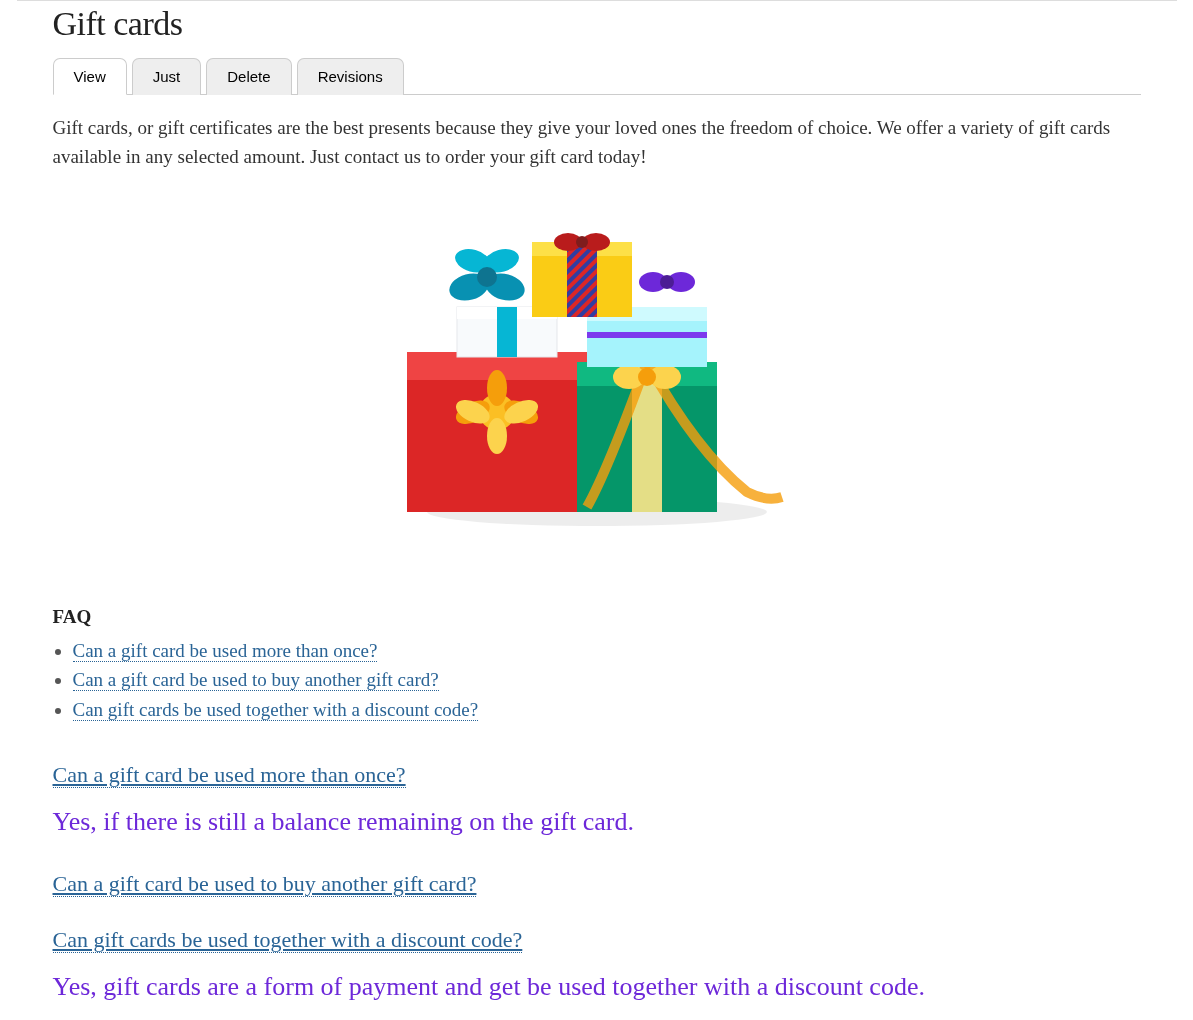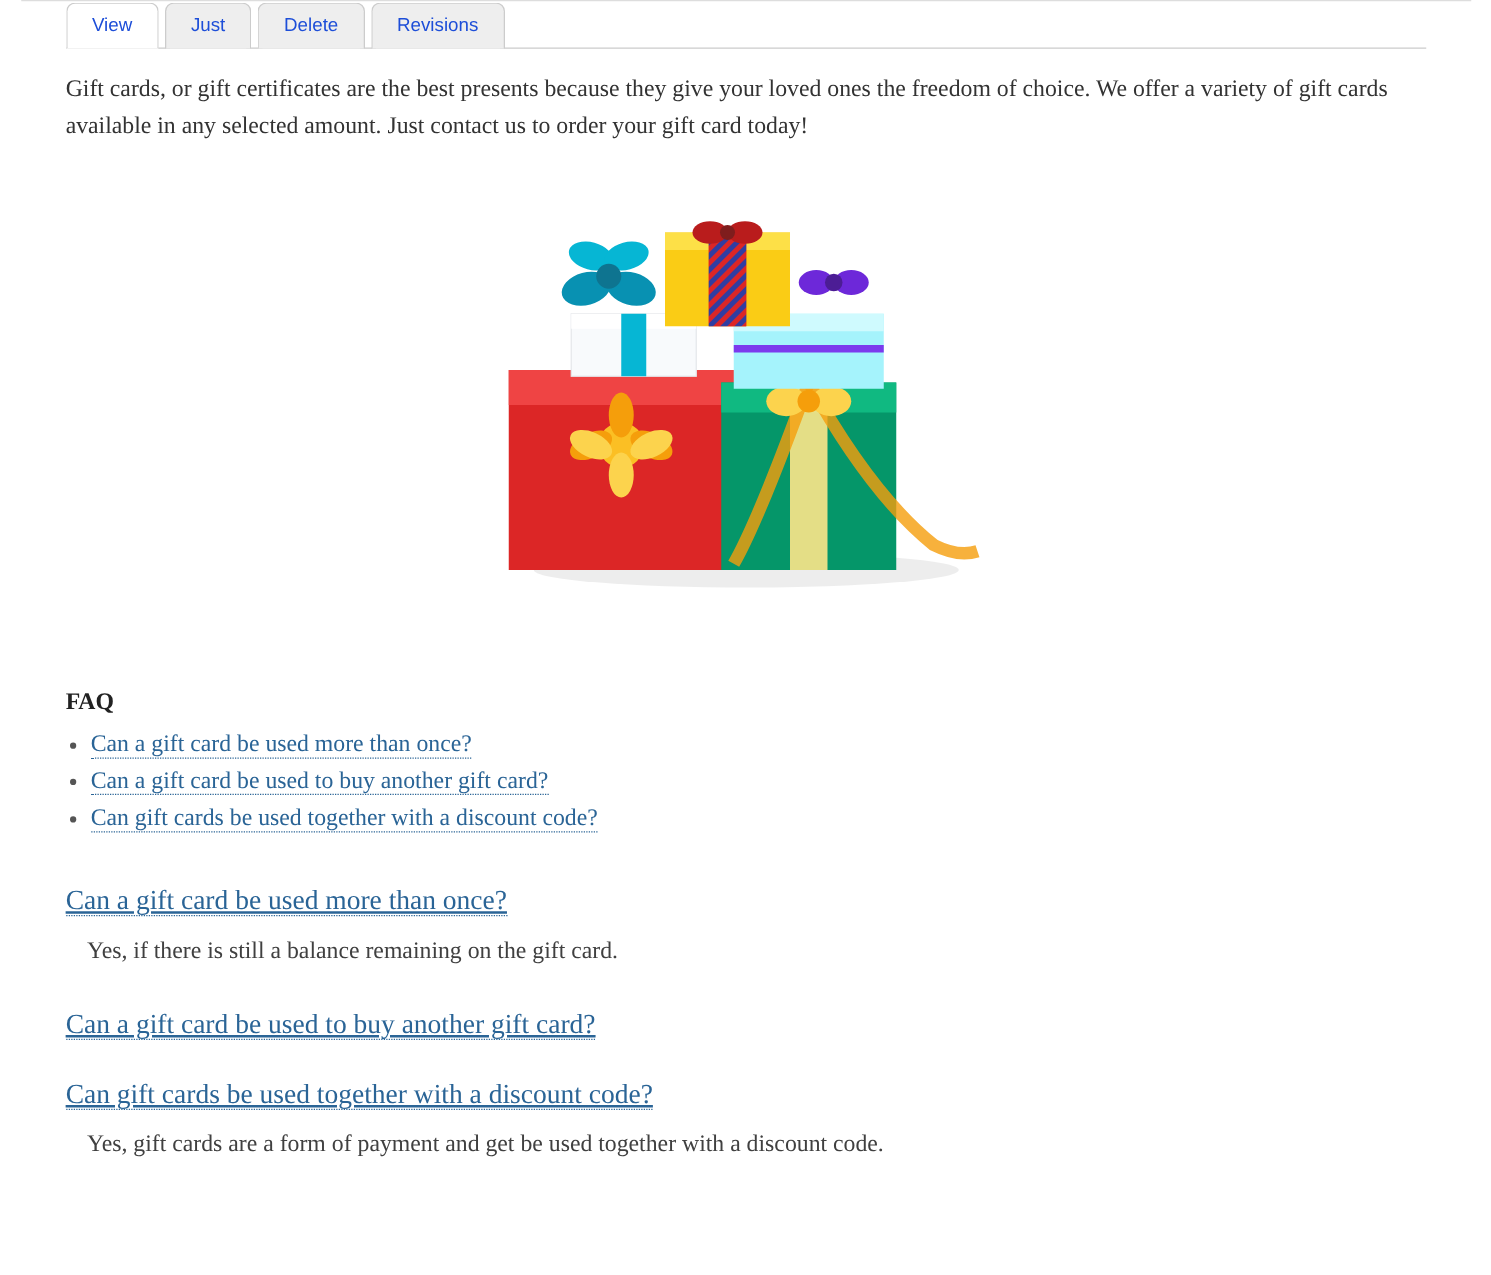--- a/index.html
+++ b/index.html
@@ -25,21 +25,21 @@
     .tabs {
       display: flex;
       gap: 5px;
       border-bottom: 1px solid #ccc;
       margin-bottom: 18px;
     }
     .tab {
       padding: 9px 20px;
       font-family: Arial, Helvetica, sans-serif;
       font-size: 15px;
-      color: #1d4ed8;
+      color: #000000;
       background: #eee;
       border: 1px solid #ccc;
       border-bottom: none;
       border-radius: 7px 7px 0 0;
       position: relative;
       top: 1px;
       cursor: pointer;
       text-align: center;
     }
     .tab.active {
@@ -84,32 +84,32 @@
     }
     .faq-item { margin-bottom: 30px; }
     .faq-q {
       font-size: 22px;
       color: #2a6496;
       border-bottom: 1px dotted #2a6496;
       display: inline;
       cursor: pointer;
     }
     .faq-a {
-      font-size: 19px;
-      color: #404040;
+      font-size: 26px;
+      color: #6d28d9;
       margin-top: 14px;
       line-height: 1.5;
-      margin-left: 17px;
     }
   </style>
 </head>
 <body>
 
 <div class="container">
 
+  <h1 class="page-title">Gift cards</h1>
 
   <div class="tabs">
     <div class="tab active"><span>View</span></div>
     <div class="tab"><span>Just</span></div>
     <div class="tab"><span>Delete</span></div>
     <div class="tab"><span>Revisions</span></div>
   </div>
 
   <p class="intro">Gift cards, or gift certificates are the best presents because they give your loved ones the freedom of choice. We offer a variety of gift cards available in any selected amount.  Just contact us to order your gift card today!</p>
 

